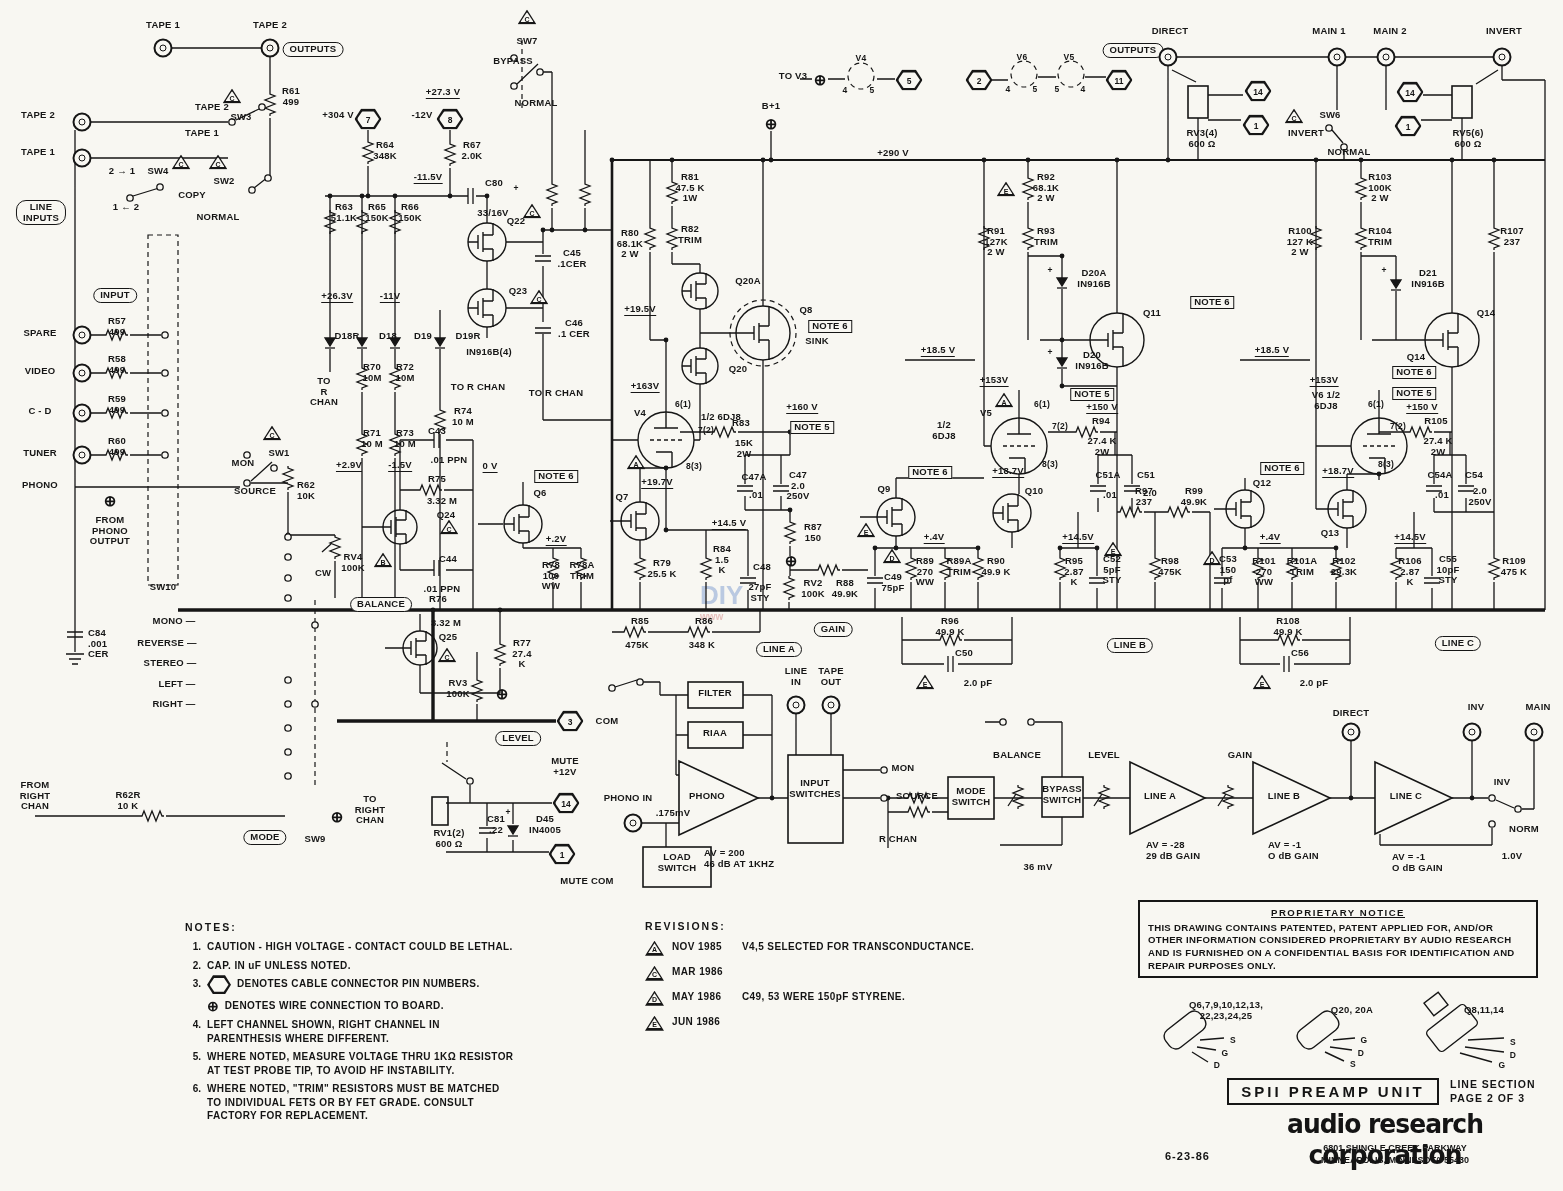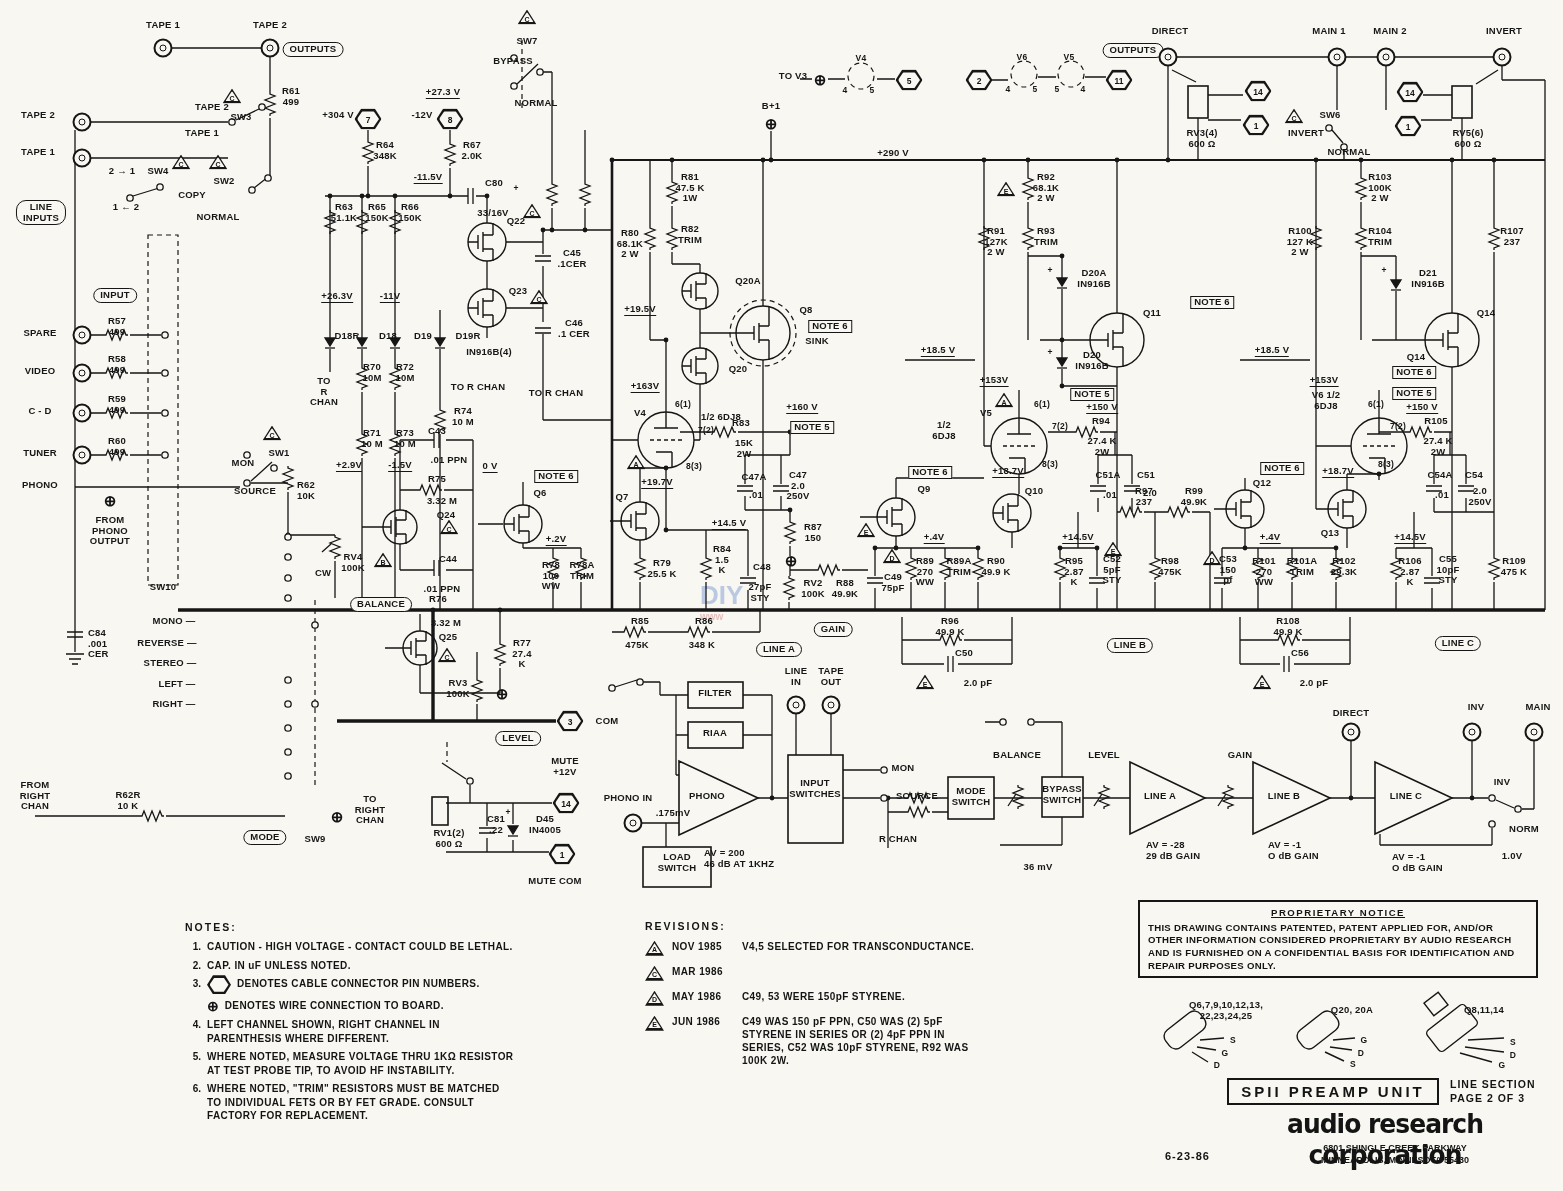--- a/index.html
+++ b/index.html
@@ -556,21 +556,21 @@
       <div class="lb" style="left: 607px; top: 716px;">COM</div>
       <div class="lb" style="left: 565px; top: 756px;">MUTE
 +12V</div>
       <div class="lb" style="left: 449px; top: 828px;">RV1(2)
 600 Ω</div>
       <div class="lb" style="left: 496px; top: 814px;">C81
 .22</div>
       <div class="lb sm" style="left: 508px; top: 808px;">+</div>
       <div class="lb" style="left: 545px; top: 814px;">D45
 IN4005</div>
-      <div class="lb" style="left: 534px; top: 876px; padding-left: 42px;">MUTE COM</div>
+      <div class="lb" style="left: 566px; top: 876px; padding-left: 42px;">MUTE COM</div>
       <div class="lb" style="left: 793px; top: 71px;">TO V3</div>
       <div class="lb sm" style="left: 861px; top: 54px;">V4</div>
       <div class="lb sm" style="left: 845px; top: 86px;">4</div>
       <div class="lb sm" style="left: 872px; top: 86px;">5</div>
       <div class="lb" style="left: 771px; top: 101px;">B+1</div>
       <div class="lb" style="left: 893px; top: 148px;">+290 V</div>
       <div class="lb" style="left: 690px; top: 172px;">R81
 47.5 K
 1W</div>
       <div class="lb" style="left: 630px; top: 228px;">R80
@@ -662,21 +662,21 @@
       <div class="lb" style="left: 944px; top: 420px;">1/2
 6DJ8</div>
       <div class="lb sm" style="left: 1060px; top: 422px;">7(2)</div>
       <div class="lb" style="left: 1101px; top: 416px;">R94</div>
       <div class="lb" style="left: 1102px; top: 436px;">27.4 K
 2W</div>
       <div class="lb sm" style="left: 1050px; top: 460px;">8(3)</div>
       <div class="lb nbox" style="left: 1092px; top: 388px;">NOTE 5</div>
       <div class="lb uline" style="left: 1102px; top: 402px;">+150 V</div>
       <div class="lb nbox" style="left: 930px; top: 466px;">NOTE 6</div>
-      <div class="lb" style="left: 924px; top: 484px;">Q9</div>
+      <div class="lb" style="left: 884px; top: 484px;">Q9</div>
       <div class="lb uline" style="left: 1008px; top: 466px;">+18.7V</div>
       <div class="lb" style="left: 1034px; top: 486px;">Q10</div>
       <div class="lb" style="left: 1108px; top: 470px;">C51A</div>
       <div class="lb" style="left: 1110px; top: 490px;">.01</div>
       <div class="lb" style="left: 1146px; top: 470px;">C51</div>
       <div class="lb" style="left: 1150px; top: 488px;">2.0</div>
       <div class="lb" style="left: 1144px; top: 486px;">R97
 237</div>
       <div class="lb" style="left: 1194px; top: 486px;">R99
 49.9K</div>
@@ -1043,24 +1043,20 @@
               <span class="tr-i">D</span>
             </span>
             <span class="rdate">MAY 1986</span>
             <span class="rtxt">C49, 53 WERE 150pF STYRENE.</span>
           </div>
           <div class="rrow">
             <span class="tr rtag" style="display: flex; align-items: center; justify-content: center;">
               <span class="tr-i">E</span>
             </span>
             <span class="rdate">JUN 1986</span>
-            <span class="rtxt">C49 WAS 150 pF PPN, C50 WAS (2) 5pF
-STYRENE IN SERIES OR (2) 4pF PPN IN
-SERIES, C52 WAS 10pF STYRENE, R92 WAS
-100K 2W.</span>
           </div>
         </div>
     </div>
     <div id="prop" class="txtblock">
       <div class="pttl">PROPRIETARY NOTICE</div>
       <div class="pbody">THIS DRAWING CONTAINS PATENTED, PATENT APPLIED FOR, AND/OR OTHER INFORMATION CONSIDERED PROPRIETARY BY AUDIO RESEARCH AND IS FURNISHED ON A CONFIDENTIAL BASIS FOR IDENTIFICATION AND REPAIR PURPOSES ONLY.</div>
     </div>
     <div id="sp11" class="txtblock">SPII PREAMP UNIT</div>
     <div id="lsec" class="txtblock">LINE SECTION
 PAGE 2 OF 3</div>

